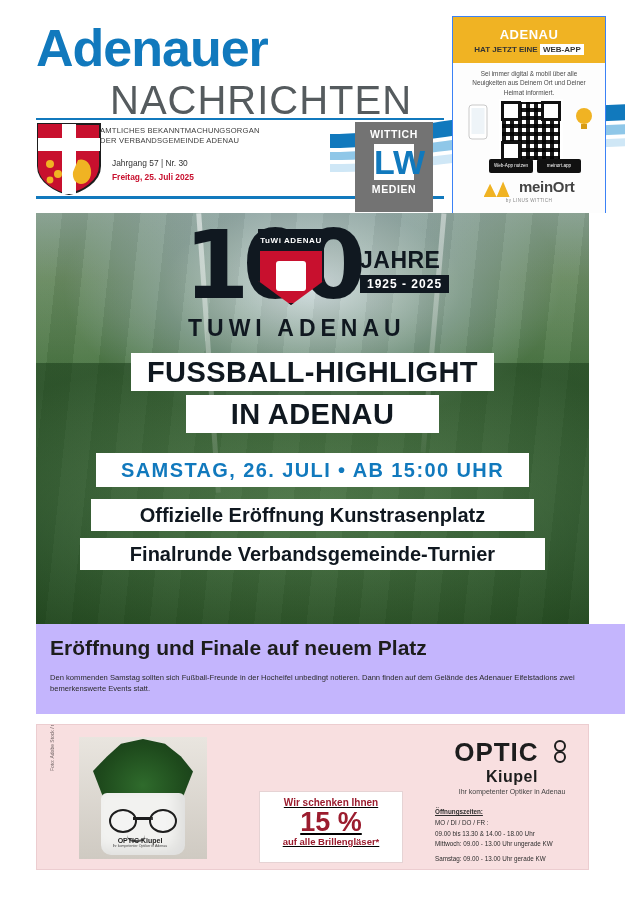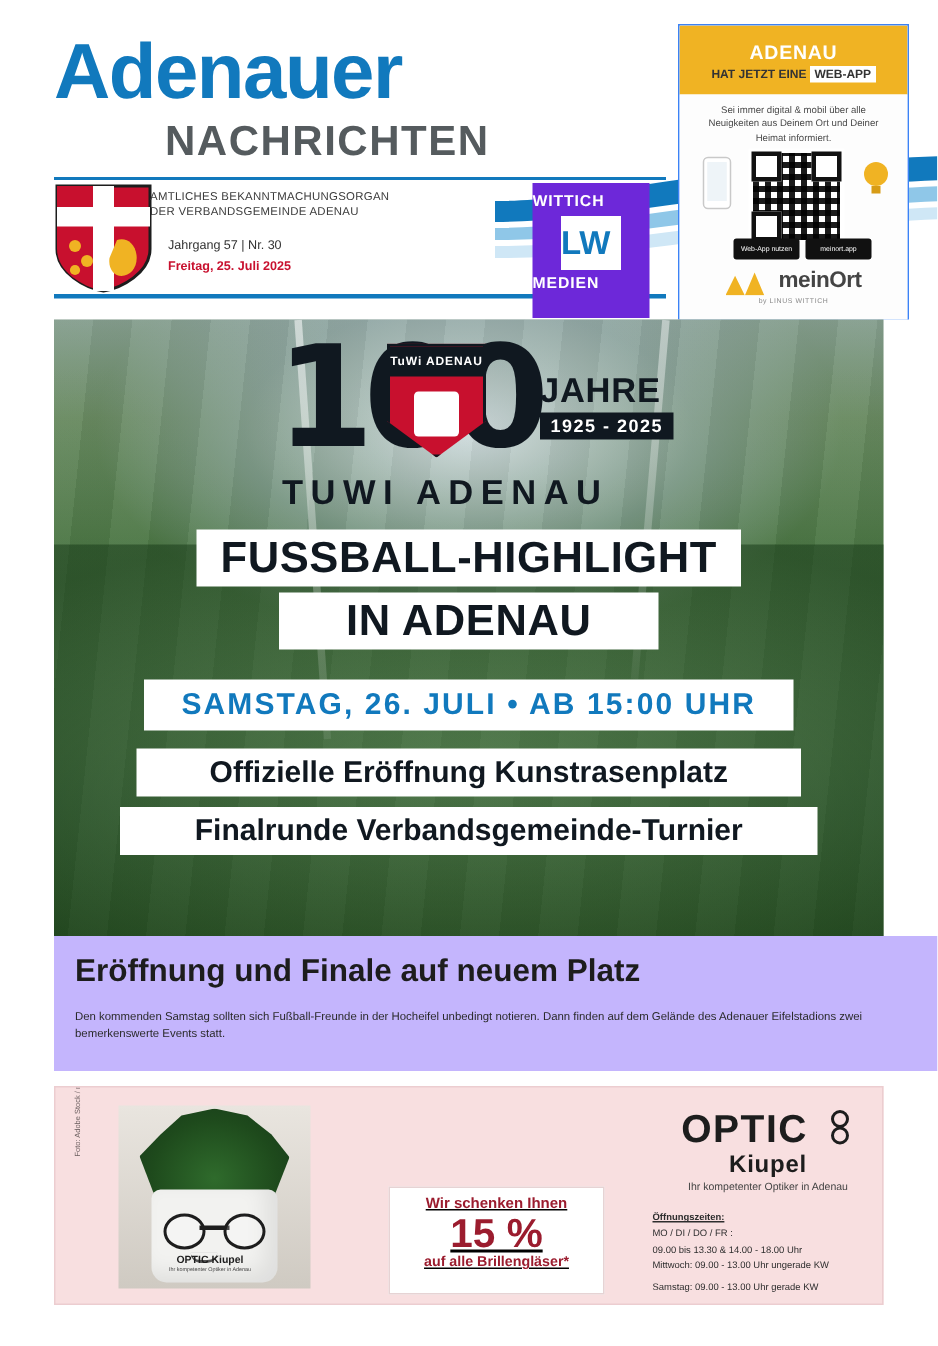--- a/index.html
+++ b/index.html
@@ -35,22 +35,22 @@
     left: 36px; top: 22px;
     font-size: 52px;
     font-weight: bold;
     color: #1179bd;
     letter-spacing: -1px;
     line-height: 1;
   }
   .mast-sub {
     position: absolute;
     left: 110px; top: 80px;
-    font-size: 28px;
-    font-weight: bold;
+    font-size: 40px;
+    font-weight: normal;
     color: #555b5e;
     letter-spacing: 1px;
     line-height: 1;
   }
   .mast-lines {
     position: absolute;
     left: 36px; top: 118px;
     width: 560px; height: 3px;
   }
   .mast-line-top {
@@ -99,29 +99,30 @@
     font-size: 8.4px;
     font-weight: bold;
     color: #c8102e;
   }
 
   
   .wittich {
     position: absolute;
     left: 355px; top: 122px;
     width: 78px; height: 90px;
-    background: #6d28d9;
+    background: #737373;
     color: #fff;
+    text-align: center;
     font-weight: bold;
   }
   .wittich .w1 { font-size: 10.5px; letter-spacing: 0.6px; padding-top: 6px; }
   .wittich .wsq {
     width: 40px; height: 36px; margin: 4px auto 3px auto;
     background: #ffffff; color: #1179bd;
-    font-size: 22px; line-height: 36px; font-weight: bold;
+    font-size: 34px; line-height: 36px; font-weight: bold;
   }
   .wittich .w2 { font-size: 10.5px; letter-spacing: 0.6px; }
 
   
   .webapp {
     position: absolute;
     left: 452px; top: 16px;
     width: 152px; height: 196px;
     background: #ffffff;
     border: 1px solid #3b82f6;

